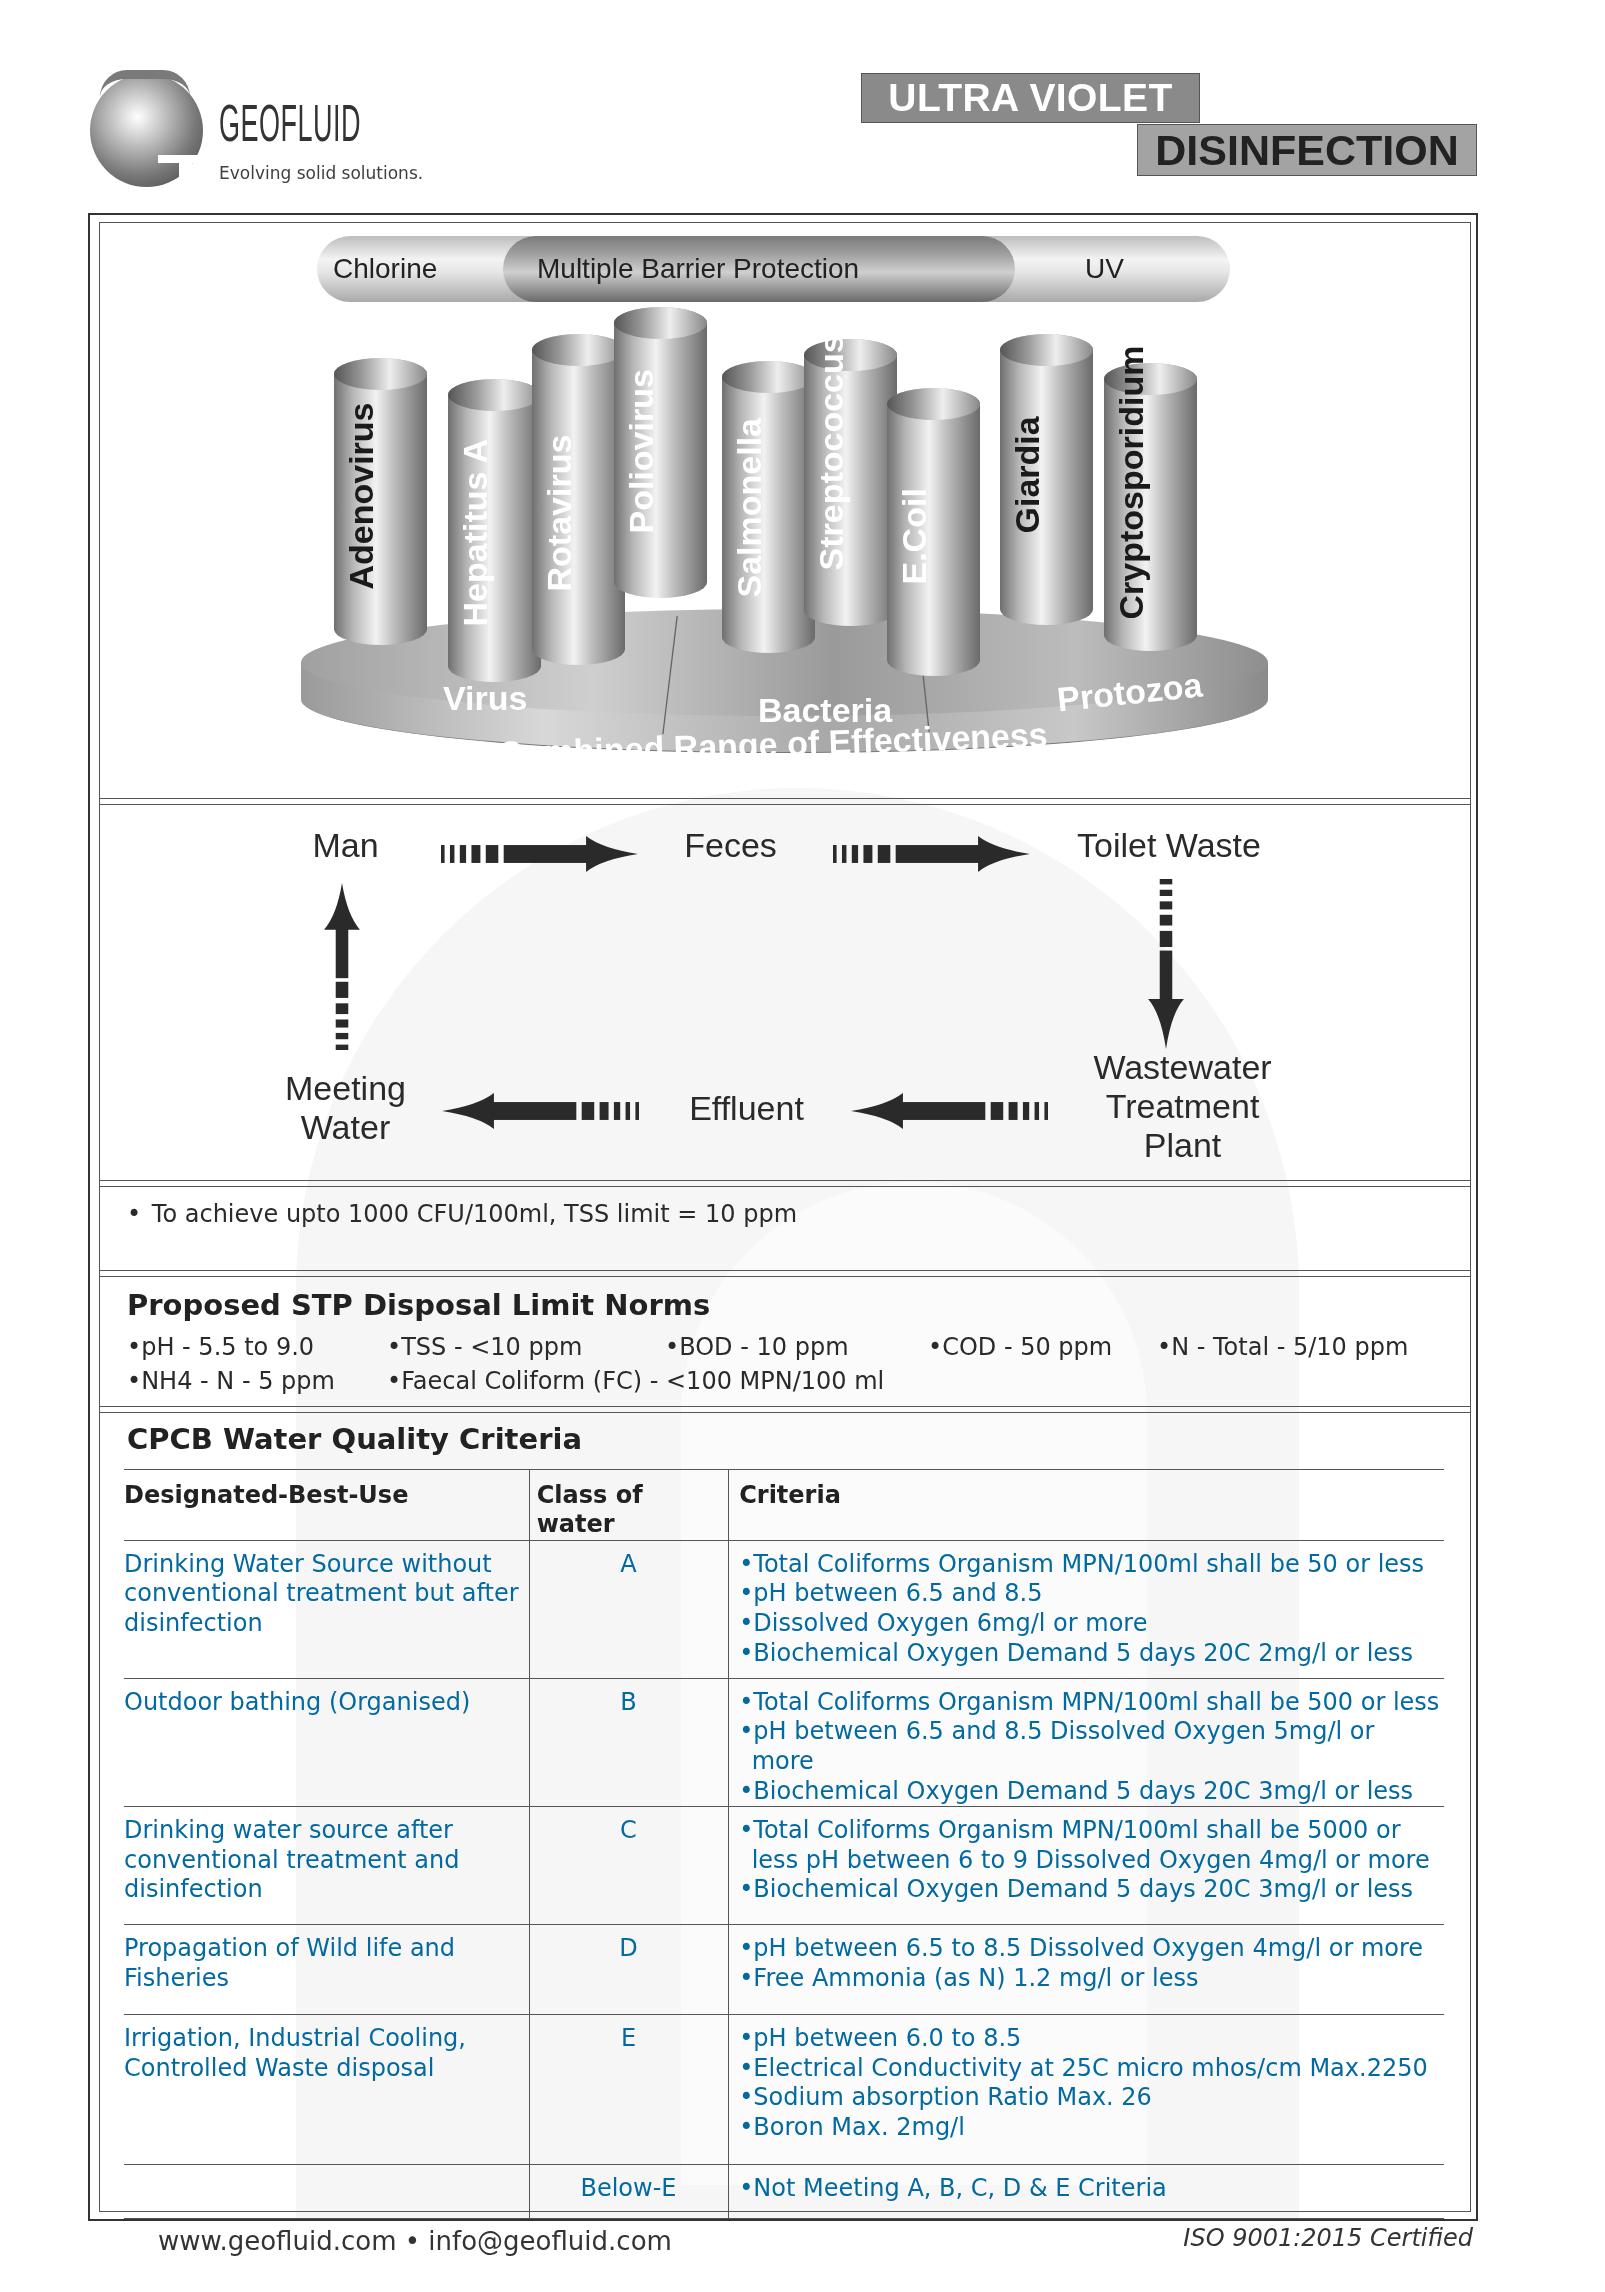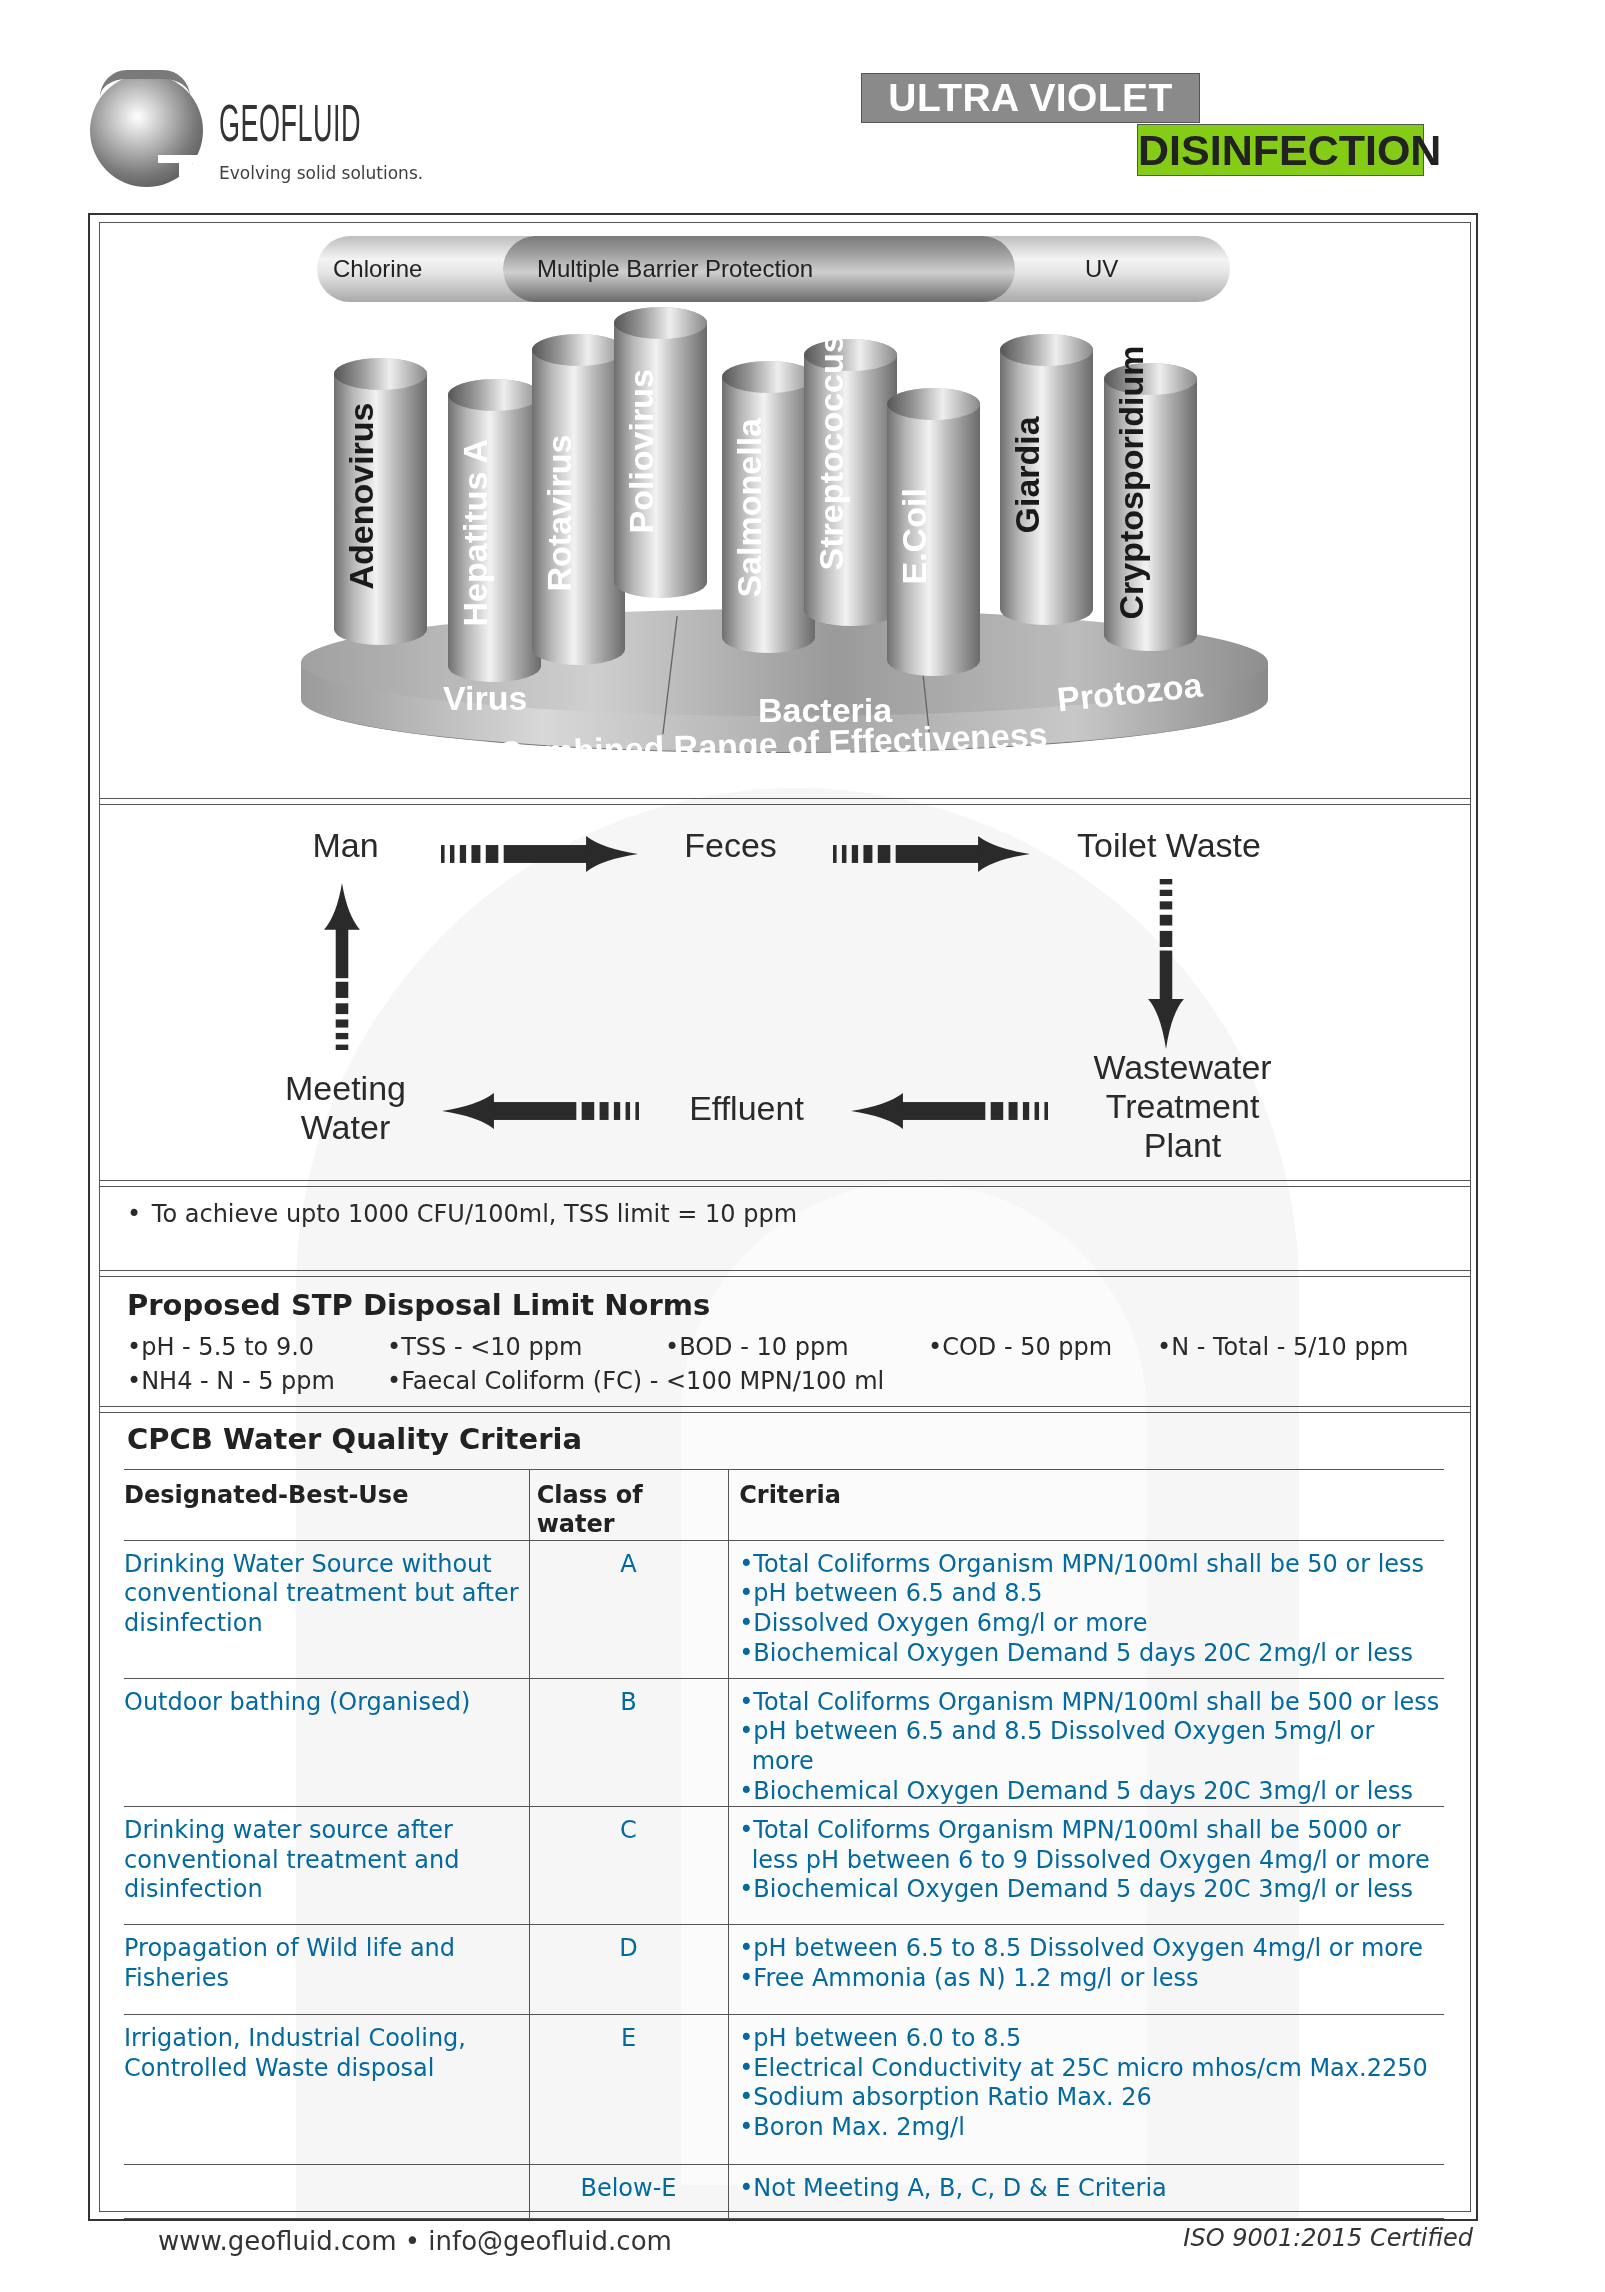--- a/index.html
+++ b/index.html
@@ -14,33 +14,33 @@
   .logo { position: absolute; left: 86px; top: 70px; width: 376px; height: 125px; }
   .logo-globe { position: absolute; left: 3.6px; top: 3.6px; width: 113px; height: 113px; border-radius: 50%;
     background: radial-gradient(circle at 42% 38%, #ffffff 0%, #c8c8c8 25%, #7a7a7a 60%, #3a3a3a 100%); }
   .logo-arc { position: absolute; left: 14.3px; top: 0px; width: 90px; height: 27px; border-top: 9px solid #7a7a7a; border-radius: 54px 54px 0 0; }
   .logo-t-bar { position: absolute; left: 72px; top: 85px; width: 52px; height: 8px; background: #ffffff; }
   .logo-t-stem { position: absolute; left: 93px; top: 90px; width: 12.5px; height: 36px; background: #ffffff; }
   .logo-name { position: absolute; left: 133px; top: 27px; font-family: "Liberation Sans Narrow", "Liberation Sans", sans-serif; font-size: 52px; letter-spacing: 0.9px; transform: scaleX(0.52); transform-origin: left top; color: #333; font-weight: normal; line-height: 1; }
   .logo-tag { position: absolute; left: 133px; top: 93px; font-size: 17px; color: #404040; }
 
   .title-box1 { position: absolute; left: 861px; top: 73px; width: 339px; height: 50px; background: #8a8a8a; border: 0.9px solid #555; color: #fff; font-family: "Liberation Sans", sans-serif; font-weight: bold; font-size: 39px; line-height: 48px; text-align: center; letter-spacing: 0.4px; }
-  .title-box2 { position: absolute; left: 1137px; top: 124px; width: 287px; height: 52px; background: #84cc16; border: 1.3px solid #555; color: #222; font-family: "Liberation Sans", sans-serif; font-weight: bold; font-size: 43px; line-height: 50px; text-align: center; }
+  .title-box2 { position: absolute; left: 1137px; top: 124px; width: 340px; height: 52px; background: #a3a3a3; border: 1.3px solid #555; color: #222; font-family: "Liberation Sans", sans-serif; font-weight: bold; font-size: 43px; line-height: 50px; text-align: center; }
 
   
   .frame-outer { position: absolute; left: 88px; top: 213px; width: 1390px; height: 2008px; border: 2.7px solid #333; }
   .frame-inner { position: absolute; left: 99px; top: 222px; width: 1372px; height: 1990px; border: 1.3px solid #555; }
   .divider { position: absolute; left: 99px; width: 1372px; height: 7.2px; border-top: 1.8px solid #555; border-bottom: 1.8px solid #555; }
 
   
   .pill { position: absolute; left: 317px; top: 236px; width: 913px; height: 66px; border-radius: 33px;
     background: linear-gradient(180deg, #bdbdbd 0%, #f3f3f3 35%, #e6e6e6 55%, #a9a9a9 100%); }
   .pill-mid { position: absolute; left: 186px; top: 0; width: 512px; height: 66px; border-radius: 33px;
     background: linear-gradient(180deg, #7a7a7a 0%, #9c9c9c 25%, #cfcfcf 55%, #6a6a6a 100%); }
-  .pill-text { position: absolute; top: 0; height: 66px; line-height: 66px; font-size: 24px; color: #222; font-family: "Liberation Sans", sans-serif; }
+  .pill-text { position: absolute; top: 0; height: 66px; line-height: 66px; font-size: 28px; color: #222; font-family: "Liberation Sans", sans-serif; }
 
   
   .platform { position: absolute; left: 301px; top: 609px; width: 967px; height: 161px; }
   .plat-top { position: absolute; left: 0; top: 0; width: 967px; height: 107px; border-radius: 50% / 50%;
     background: linear-gradient(90deg, #a0a0a0 0%, #cfcfcf 30%, #9a9a9a 55%, #bcbcbc 80%, #8e8e8e 100%); }
   .plat-side { position: absolute; left: 0; top: 54px; width: 967px; height: 90px; border-radius: 0 0 484px 484px / 0 0 54px 54px;
     background: linear-gradient(90deg, #9a9a9a 0%, #d8d8d8 25%, #a8a8a8 55%, #c8c8c8 80%, #8a8a8a 100%); border-bottom: 1.8px solid #777; }
   .plat-label { position: absolute; color: #fff; font-weight: bold; font-family: "Liberation Sans", sans-serif; font-size: 34px; }
   .plat-combined { position: absolute; left: 197px; top: 116px; font-size: 34px; color: #fff; font-weight: bold; font-family: "Liberation Sans", sans-serif; transform: rotate(-2deg); }
 

